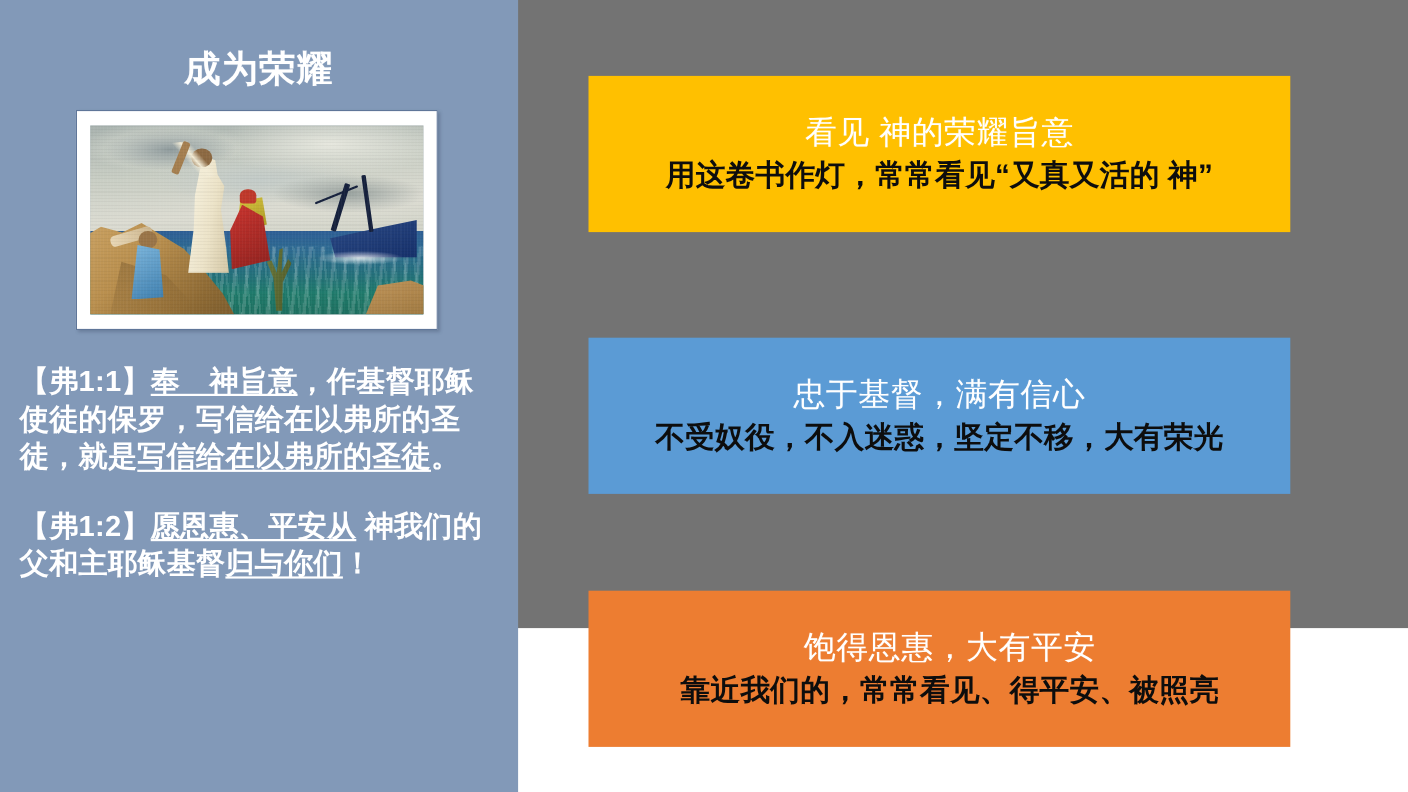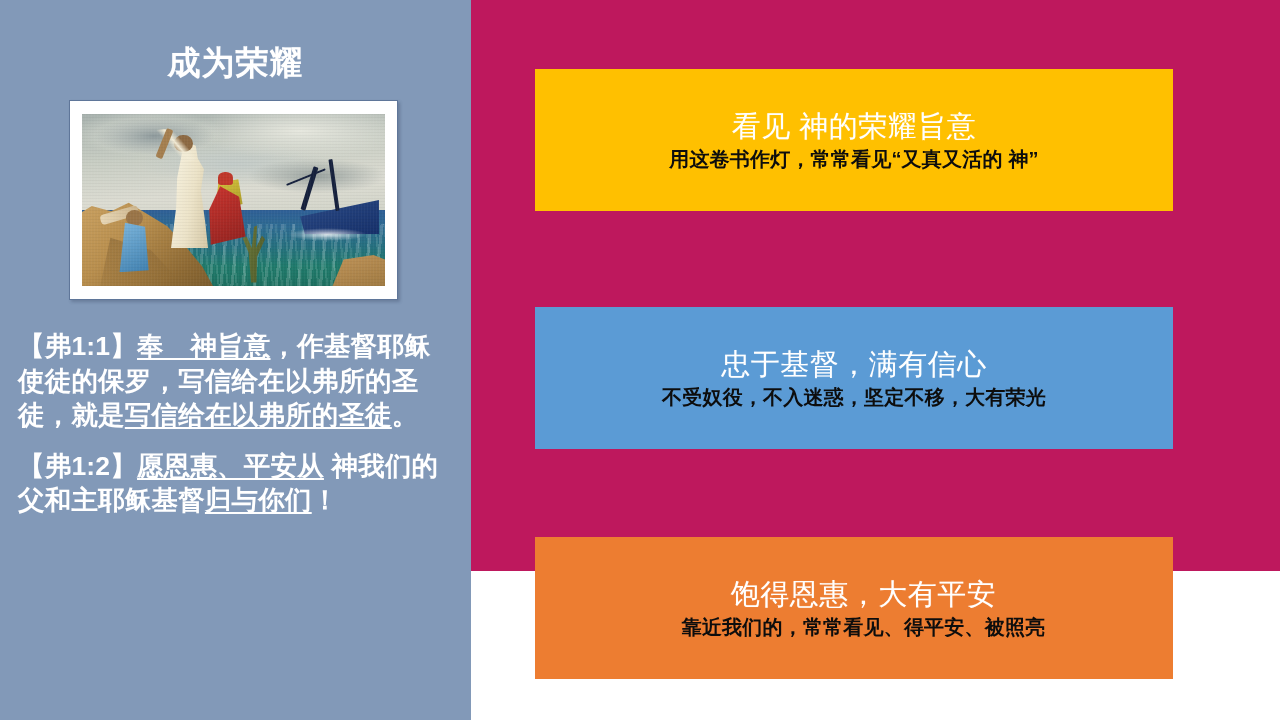--- a/index.html
+++ b/index.html
@@ -10,21 +10,21 @@
     height: 720px;
     overflow: hidden;
     background: #ffffff;
     font-family: "Liberation Sans", "DejaVu Sans", sans-serif;
   }
 
   .slide {
     position: relative;
     width: 1280px;
     height: 571px;
-    background: #be185d;
+    background: #737373;
   }
 
   
   .left-panel {
     position: absolute;
     left: 0;
     top: 0;
     width: 471px;
     height: 720px;
     background: #8299b8;
@@ -74,21 +74,21 @@
 
   .verse {
     font-size: 26.5px;
     font-weight: bold;
     line-height: 1.305;
     letter-spacing: 0.2px;
     text-align: left;
     color: #ffffff;
   }
 
-  .verse + .verse { margin-top: 16px; }
+  .verse + .verse { margin-top: 28px; }
 
   .verse u {
     text-decoration-thickness: 2px;
     text-underline-offset: 3px;
   }
 
   
   .point-box {
     position: absolute;
     left: 535px;
@@ -111,21 +111,21 @@
     font-weight: normal;
     letter-spacing: 0.5px;
     line-height: 1.2;
     margin-bottom: 4px;
     white-space: nowrap;
     text-shadow: 0 0 1px rgba(255,255,255,0.3);
   }
 
   .point-sub {
     color: #0d0d0d;
-    font-size: 20px;
+    font-size: 27px;
     font-weight: bold;
     letter-spacing: 0.2px;
     line-height: 1.2;
     white-space: nowrap;
   }
 
   
   .sky {
     position: absolute; left: 0; top: 0; width: 100%; height: 62%;
     background:

